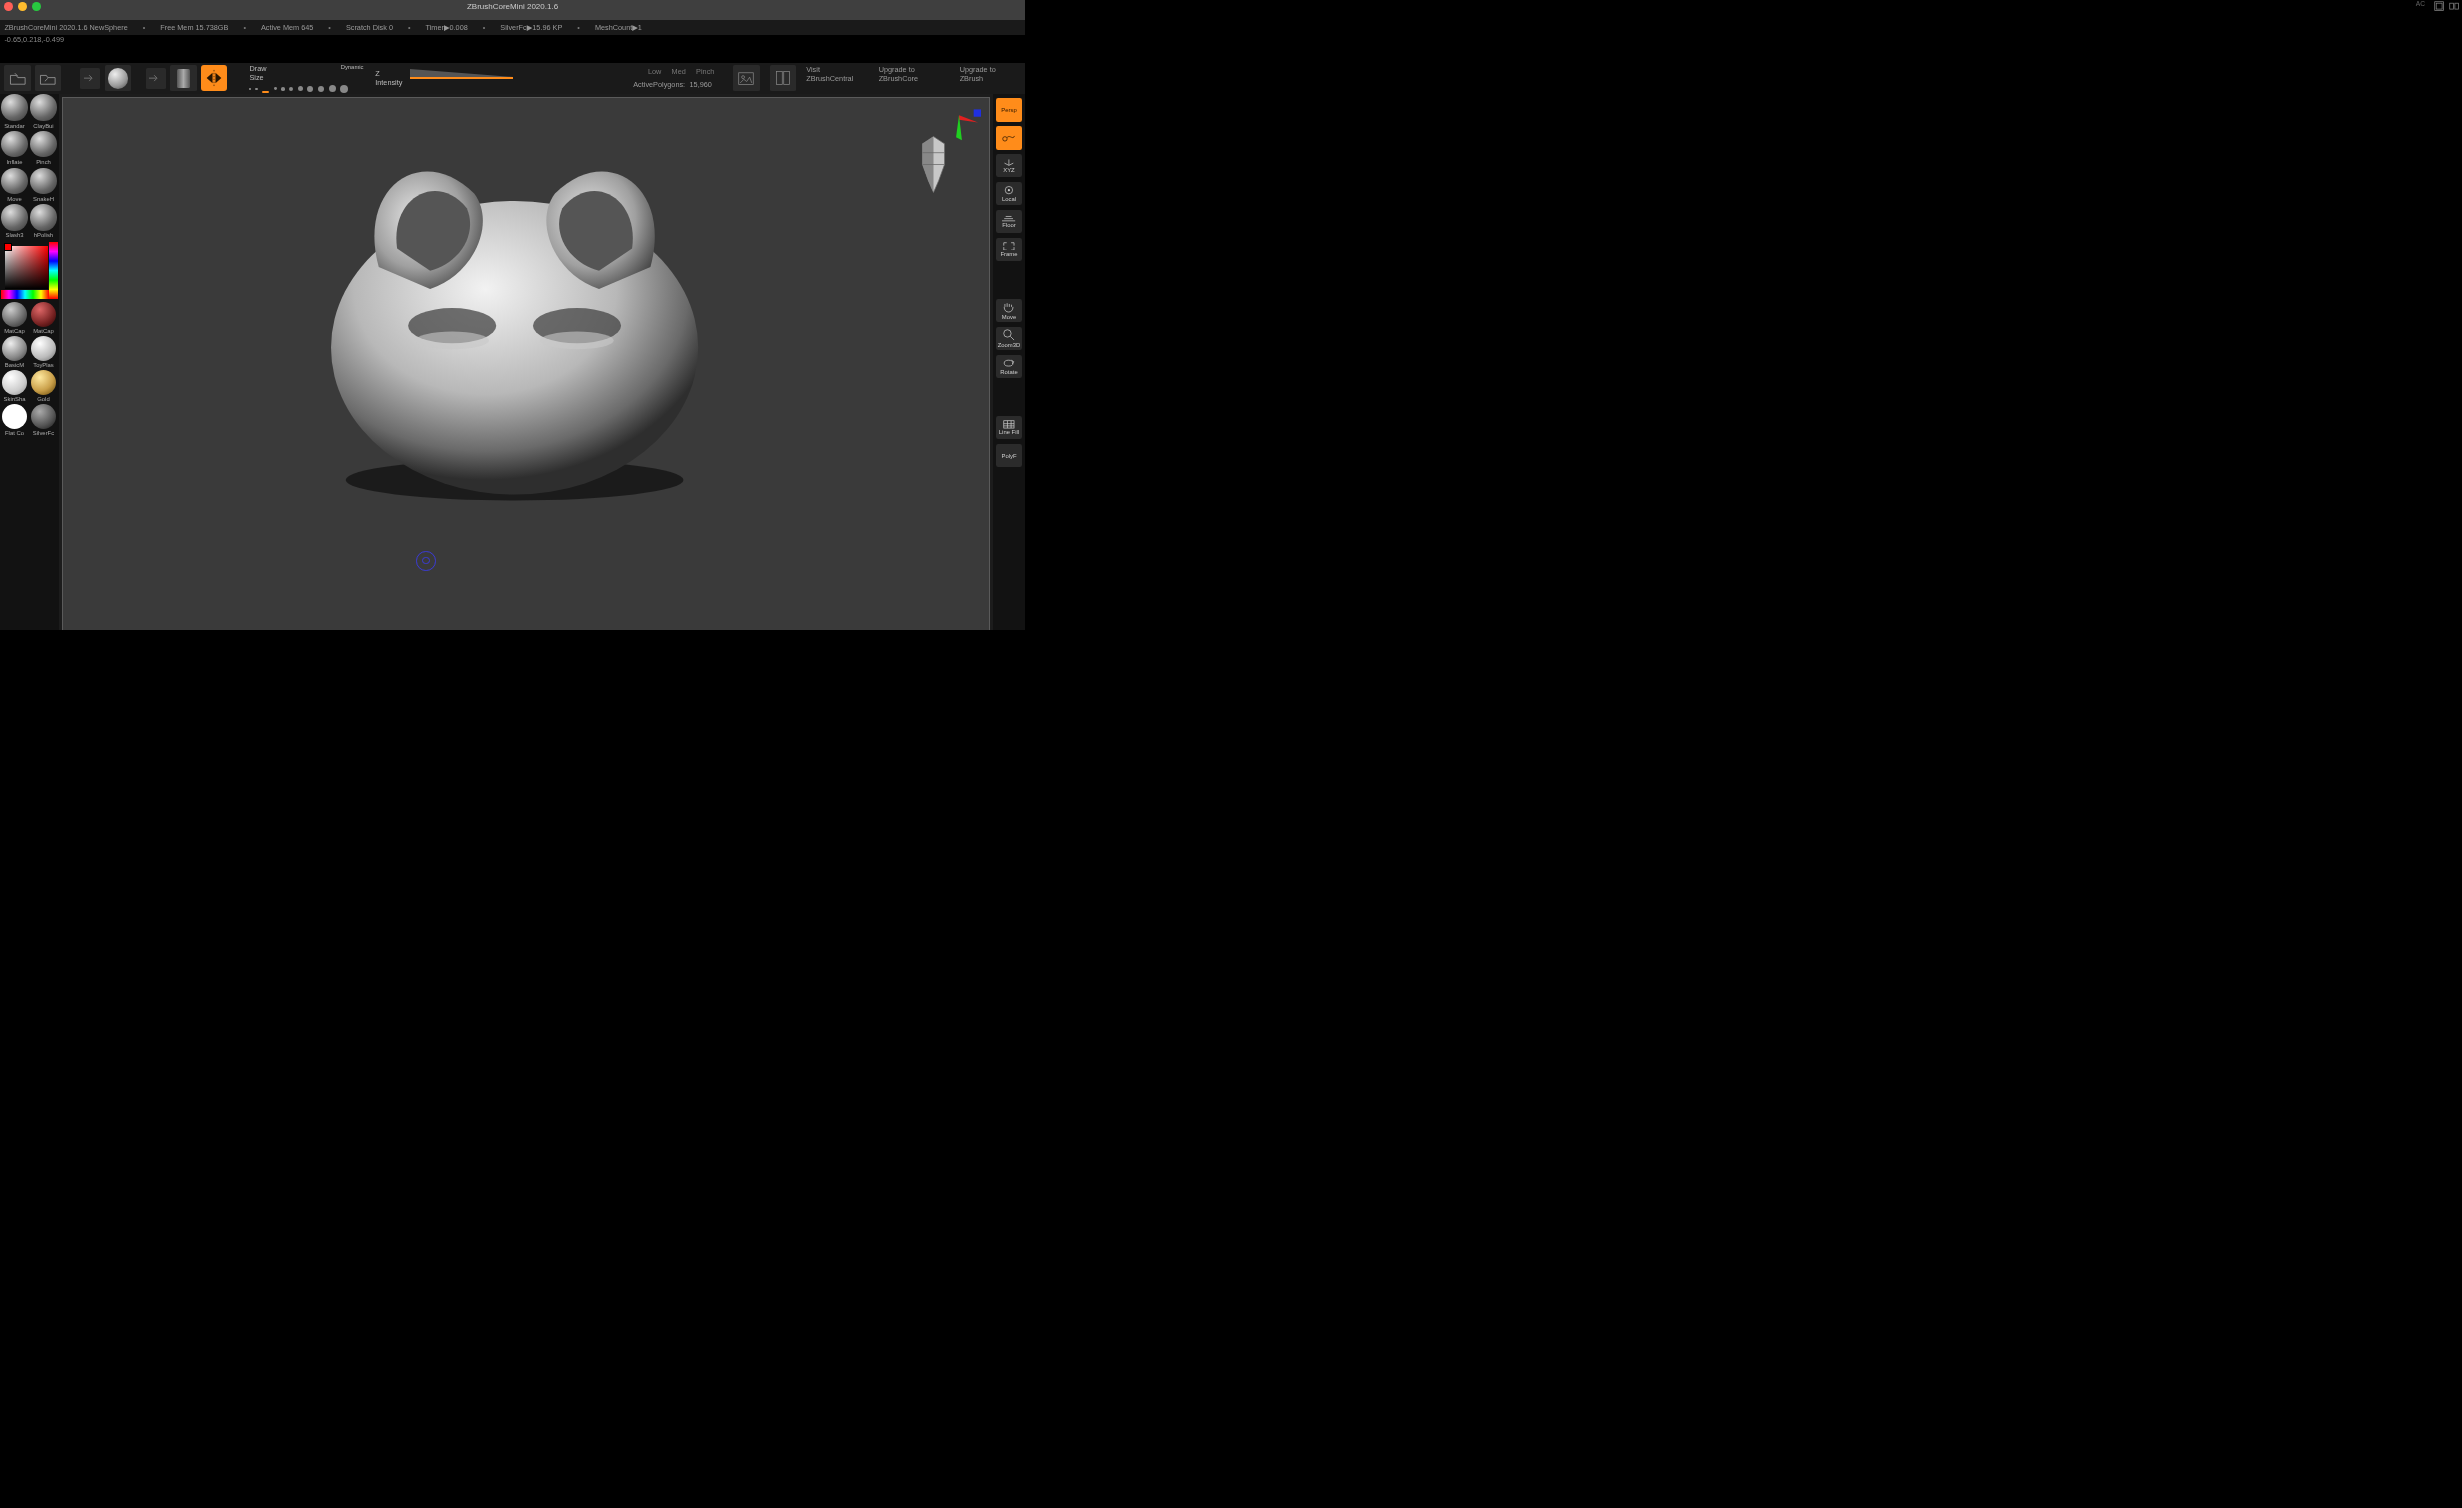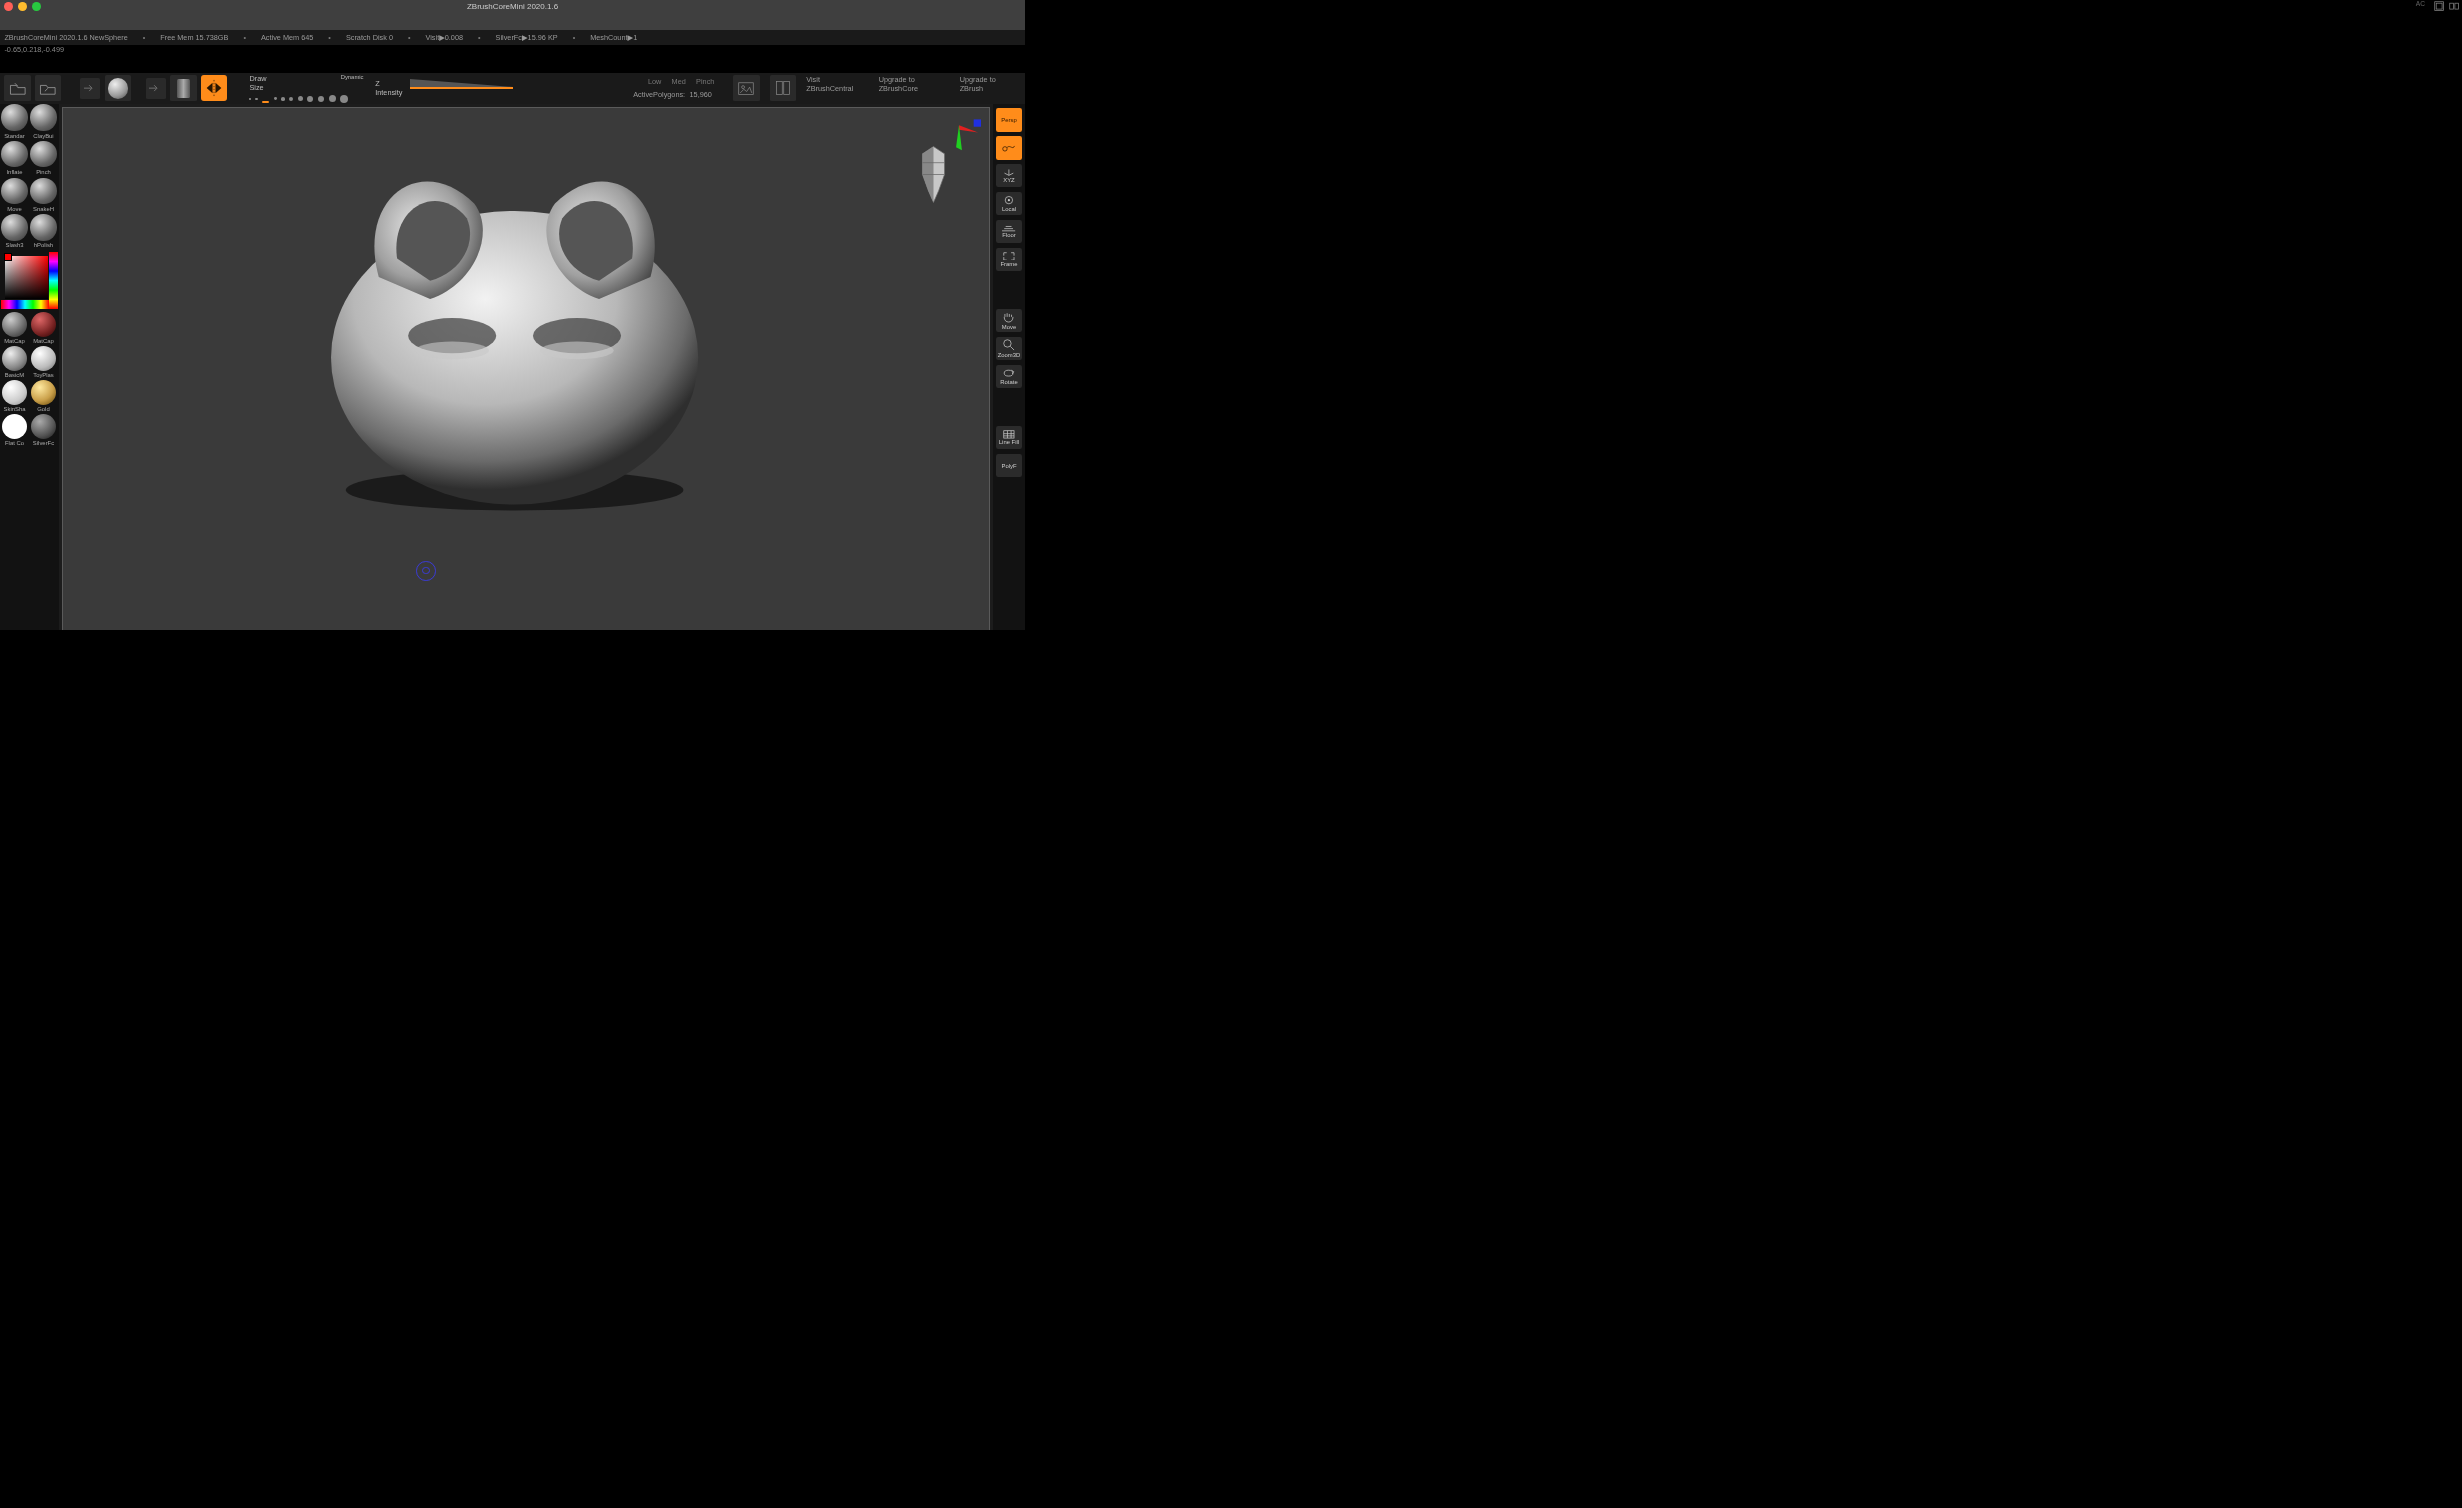--- a/index.html
+++ b/index.html
@@ -1,16 +1,16 @@
 <!DOCTYPE html>
 <html style="font-size:11.8px"><head>
 <meta charset="utf-8">
 <style>
   html,body{margin:0;padding:0;background:#000;font-family:Helvetica,Arial,sans-serif;color:#bbb;width:1025px;height:630px;overflow:hidden}
-  .titlebar{height:30px;background:#3f3f3f;line-height:14.7px;text-align:center;font-size:8px;color:#ccc;position:relative}
+  .titlebar{height:20px;background:#3f3f3f;line-height:14.7px;text-align:center;font-size:8px;color:#ccc;position:relative}
   .traffic{position:absolute;left:4.4px;top:2.2px;display:flex;gap:5.1px}
   .tl{width:8.8px;height:8.8px;border-radius:50%}
   .infobar{height:11.8px;background:#1a1a1a;font-size:7.3px;color:#999;padding:1.5px 4.4px;display:flex;gap:15px;align-items:center}
   .infobar .dot{color:#777}
   .coords{height:28px;font-size:7.3px;color:#888;padding:0 4.4px}
   .toolbar{height:31px;background:#1a1a1a;display:flex;align-items:center;padding:0 4.4px;gap:4.4px;font-size:7.3px;color:#bbb}
   .tb-box{width:26.4px;height:26.4px;background:#2a2a2a;border-radius:1.5px;display:flex;align-items:center;justify-content:center}
   .tb-box.sm{width:20.6px;height:20.6px}
   .mirror{width:26.4px;height:26.4px;background:#ff8c1a;border-radius:2.9px;display:flex;align-items:center}
   .mirror svg{margin:auto}
@@ -66,21 +66,21 @@
 
 <div class="infobar">
   <span>ZBrushCoreMini 2020.1.6 NewSphere</span>
   <span class="dot">•</span>
     <span><span>Free Mem</span> <span>15.738GB</span></span>
   <span class="dot">•</span>
     <span><span>Active Mem</span> <span>645</span></span>
   <span class="dot">•</span>
     <span><span>Scratch Disk</span> <span>0</span></span>
   <span class="dot">•</span>
-    <span><span>Visit</span>▶<span>0.008</span></span>
+    <span><span>Timer</span>▶<span>0.008</span></span>
   <span class="dot">•</span>
     <span><span>SilverFc</span>▶<span>15.96 KP</span></span>
   <span class="dot">•</span>
     <span><span>MeshCount</span>▶<span>1</span></span>
   <span class="ac">AC</span>
   <div class="cornericons">
     <svg width="10.3" height="10.3" viewBox="0 0 14 14">
         <rect x="1" y="1" width="12" height="12" fill="none" stroke="#888"></rect>
         <rect x="3" y="3" width="8" height="8" fill="none" stroke="#888"></rect>
       </svg>

